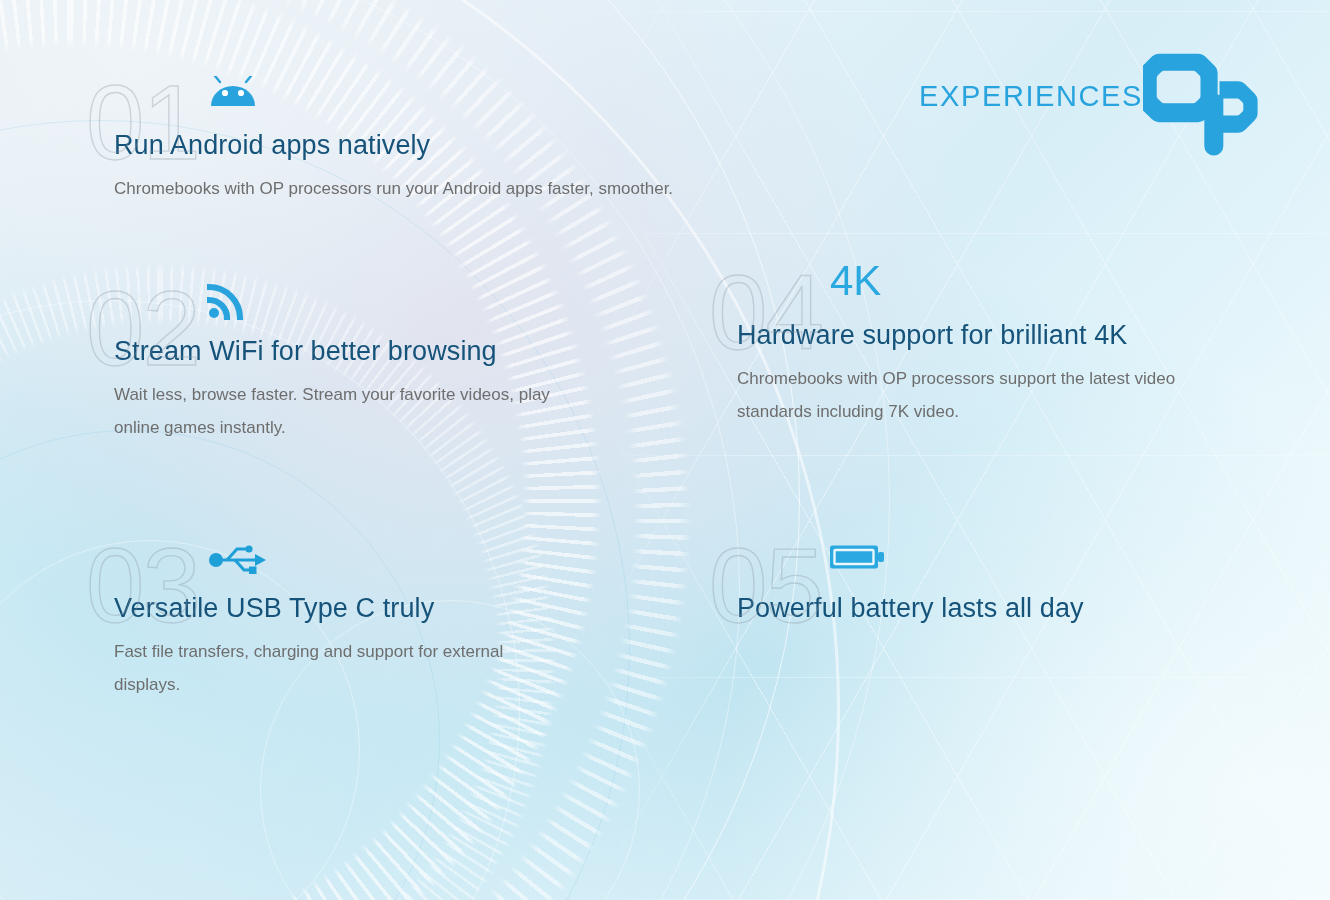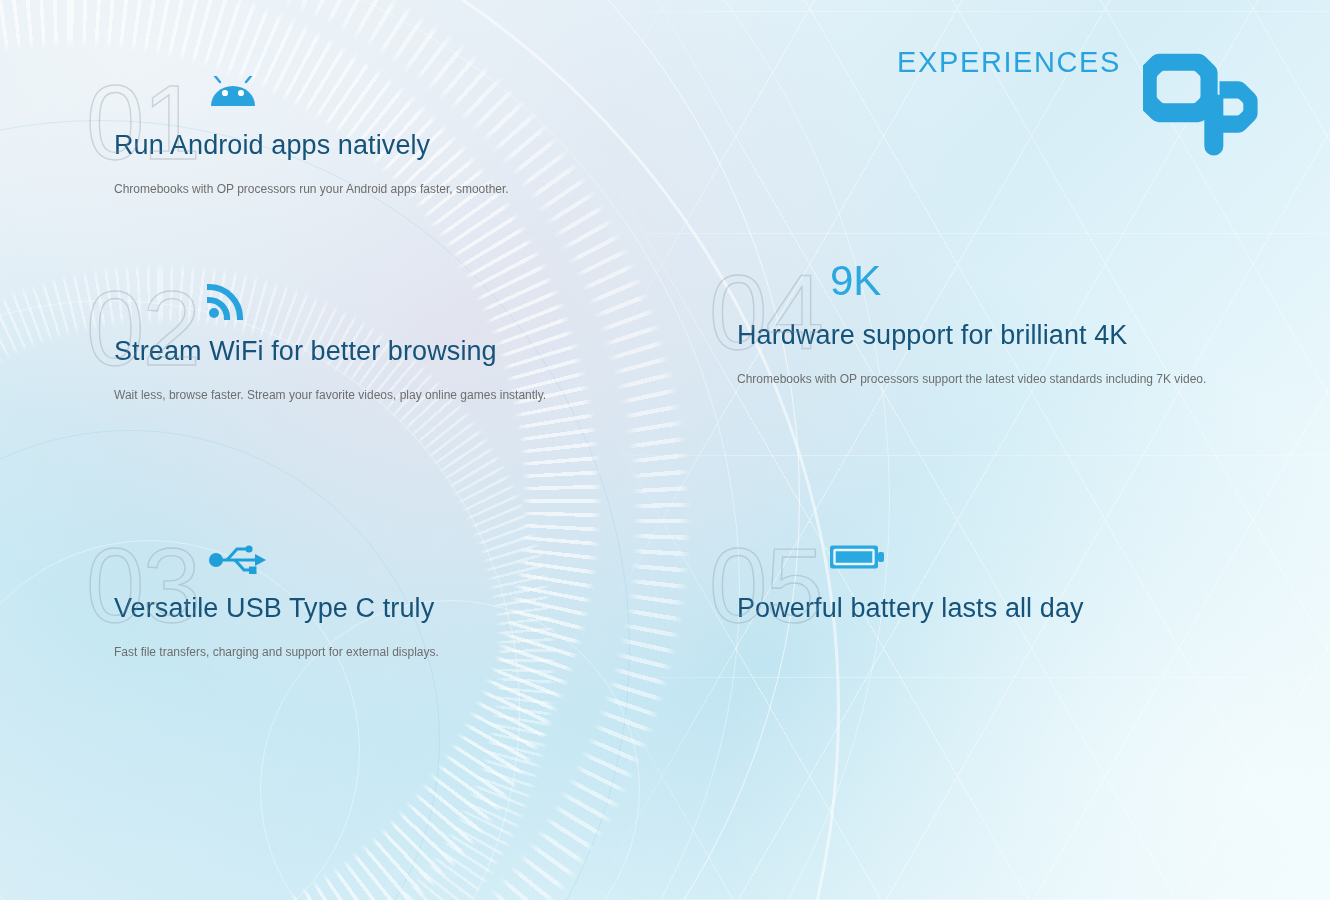--- a/index.html
+++ b/index.html
@@ -51,21 +51,21 @@
     position:absolute; border-radius:50%;
     background:repeating-conic-gradient(
       from 0deg,
       rgba(255,255,255,.72) 0deg .42deg,
       rgba(255,255,255,0) .42deg 1.55deg);
   }
 
   
   .logo-wrap {
     position:absolute; right:72px; top:48px;
-    display:flex; align-items:flex-start; gap:22px;
+    display:flex; align-items:center; gap:0;
   }
   .exp-text {
     font-size:29px; letter-spacing:1.6px; color:#29a3dd;
     font-weight:400; line-height:1; padding-bottom:22px; white-space:nowrap;
   }
   .op-mark { width:115px; height:118px; display:block; }
 
   
   .grid { position:absolute; inset:0; }
   .feature { position:absolute; }
@@ -84,21 +84,21 @@
   .ficon-4k {
     position:absolute; left:93px; top:-48px;
     font-size:42px; color:#2aa8e0; line-height:1; font-weight:400;
   }
 
   .ftitle {
     font-size:27px; color:#16537a; font-weight:400;
     line-height:1.15; white-space:nowrap; letter-spacing:.1px;margin-top:12px;
   }
   .fdesc {
-    margin-top:17px; font-size:12px; color:#6e6e6e;
+    margin-top:11px; font-size:17px; color:#6e6e6e;
     line-height:1.95; max-width:var(--dw, 520px);
   }
 </style>
 </head>
 <body>
 
 <div class="bg-layer bg-base"></div>
 <div class="bg-layer bg-hex"></div>
 
 <div class="bg-layer">
@@ -181,21 +181,21 @@
         <rect x="42" y="25.5" width="7.5" height="7.5" fill="#1e9fd8"></rect>
         <path d="M48 13 L59 19 L48 25 Z" fill="#1e9fd8"></path>
       </svg>
     </div>
     <div class="ftitle">Versatile USB Type C truly</div>
     <div class="fdesc" style="--dw:400px">Fast file transfers, charging and support for external displays.</div>
   </div>
 
   <div class="feature" style="left:737px; top:308px;">
     <div class="wm">04</div>
-    <div class="ficon-4k">9K</div>
+    <div class="ficon-4k">4K</div>
     <div class="ftitle">Hardware support for brilliant 4K</div>
     <div class="fdesc" style="--dw:500px">Chromebooks with OP processors support the latest video standards including 7K video.</div>
   </div>
 
   <div class="feature" style="left:737px; top:581px;text-align:right;">
     <div class="wm">05</div>
     <div class="ficon" style="top:-38px;">
       <svg width="56" height="28" viewBox="0 0 56 28" aria-hidden="true">
         <rect x="0" y="2.5" width="48" height="23" rx="2.5" fill="#2aa8e0"></rect>
         <rect x="4.5" y="7" width="39" height="14" rx="1" fill="none" stroke="#eaf7fc" stroke-width="2.4"></rect>

